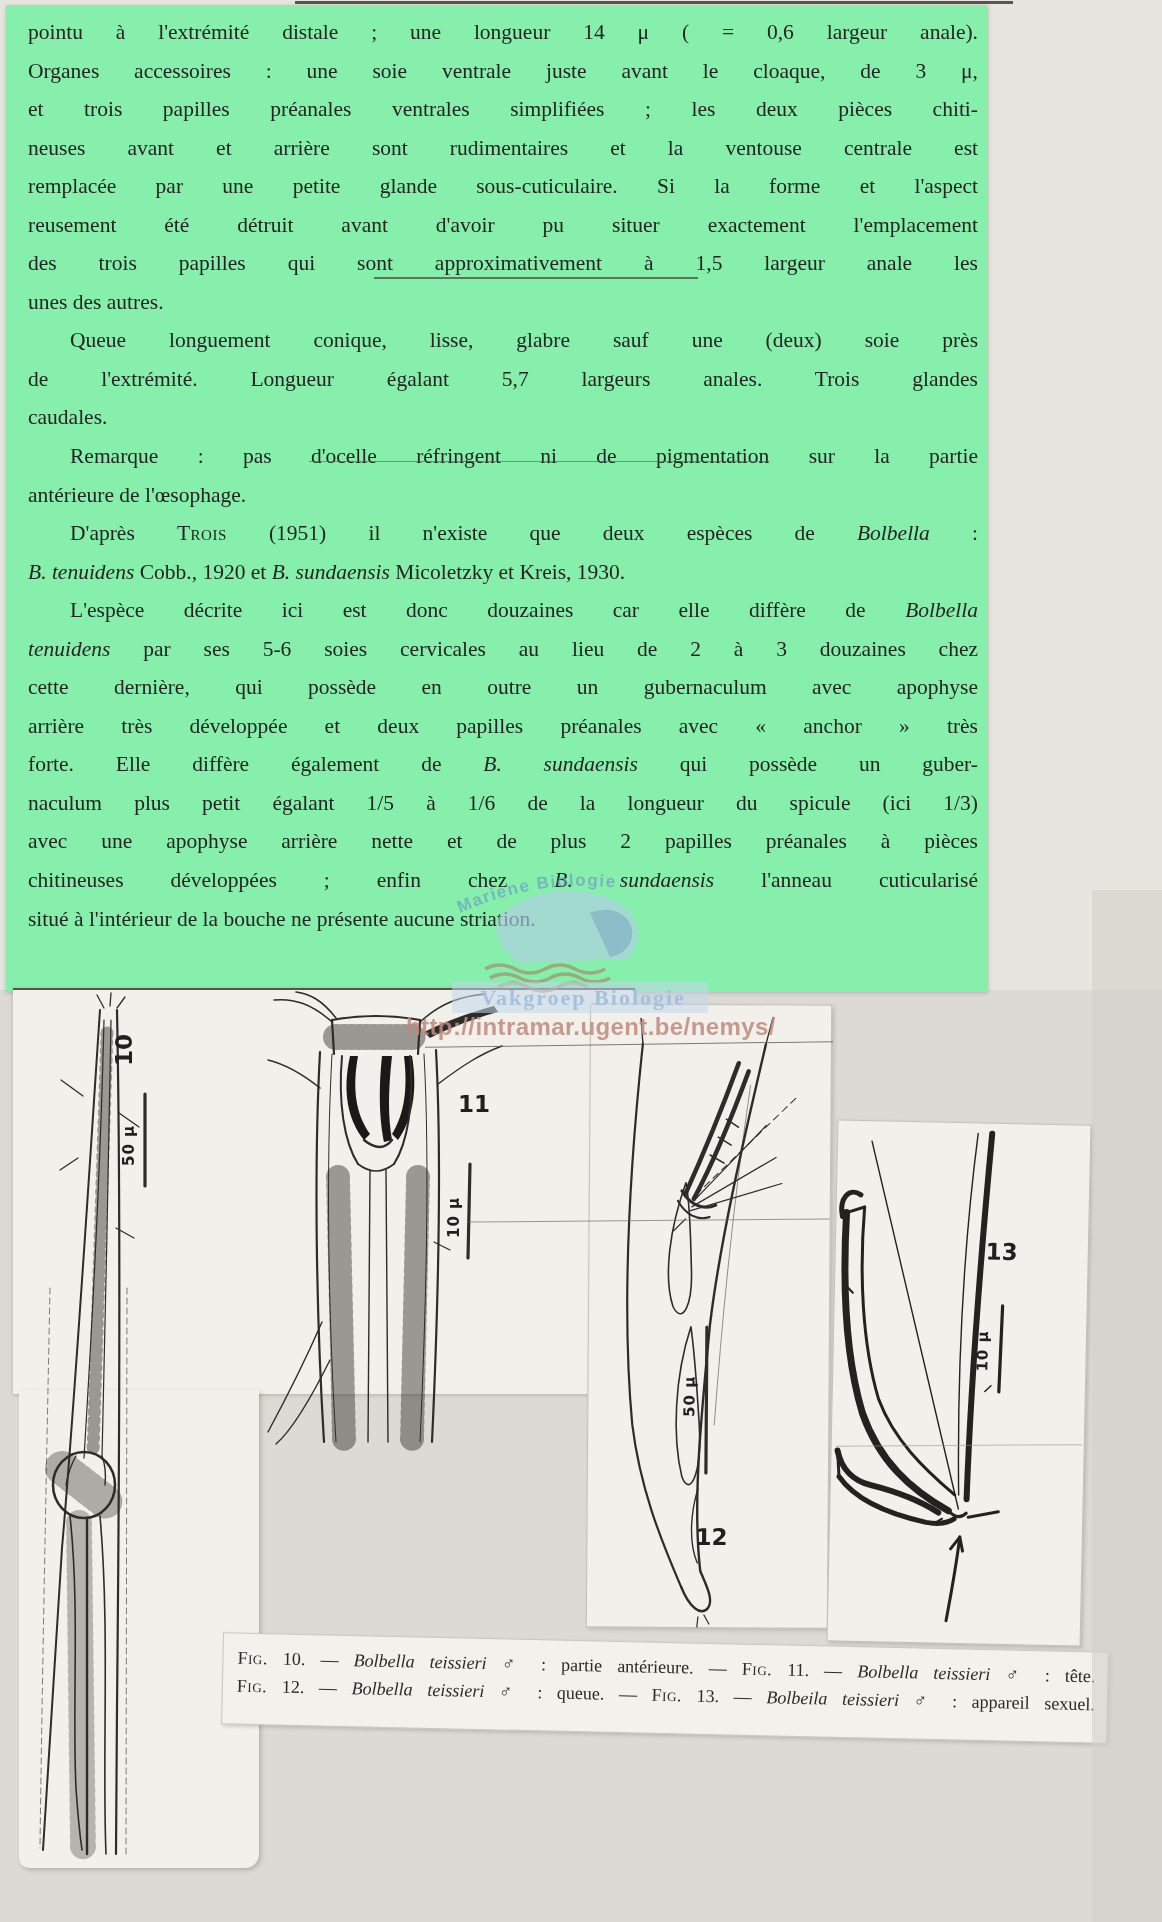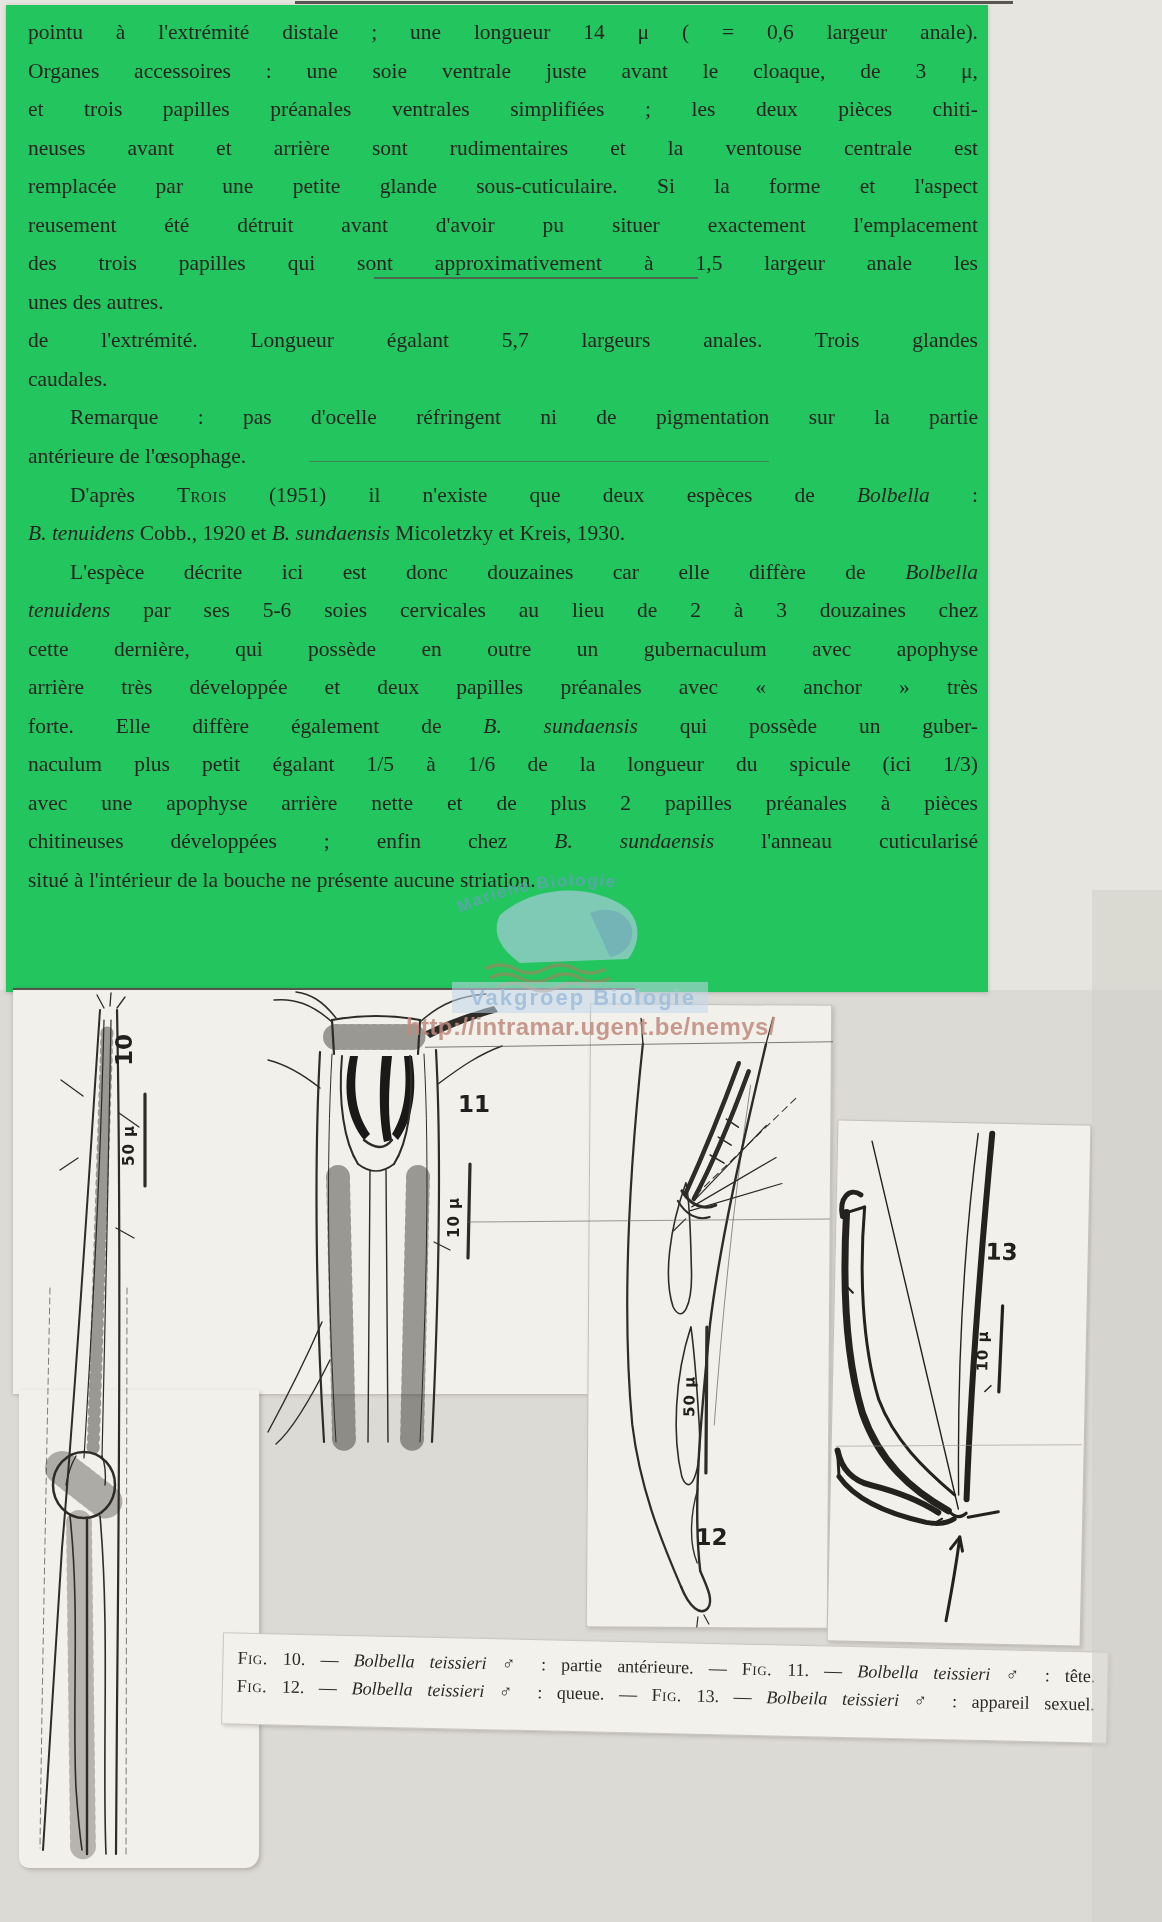--- a/index.html
+++ b/index.html
@@ -4,21 +4,21 @@
 <style>
   html,body{margin:0;padding:0;background:#b9b7b1;}
   #page{position:relative;width:1162px;height:1922px;background:#dcdad4;overflow:hidden;
         font-family:"Liberation Serif",serif;}
   #page::before{content:"";position:absolute;left:0;top:0;width:1162px;height:990px;
         background:#e7e5df;}
   #page::after{content:"";position:absolute;right:0;top:890px;width:70px;height:1032px;
         background:#d2d0ca;opacity:.6;}
   .abs{position:absolute;}
   
-  .paper{position:absolute;background:#22c55e;box-shadow:0 1px 4px rgba(60,55,45,.25);}
+  .paper{position:absolute;background:#86efac;box-shadow:0 1px 4px rgba(60,55,45,.25);}
   #paper-text{left:6px;top:5px;width:982px;height:987px;}
   #cutA{left:13px;top:988px;width:622px;height:404px;border-top:2px solid #56534e;background:#f2f0ea;}
   #cutA2{left:19px;top:1390px;width:240px;height:478px;background:#f2f0ea;
          border-bottom-left-radius:10px;border-bottom-right-radius:14px;
          box-shadow:2px 2px 4px rgba(60,55,45,.25);}
   #cutB{left:588px;top:1004px;width:240px;height:622px;background:#f2f0ea;
         transform:rotate(.4deg);border:1px solid rgba(110,106,100,.35);
         box-shadow:2px 2px 4px rgba(60,55,45,.2);}
   #cutC{left:832px;top:1122px;width:252px;height:520px;background:#f2f0ea;
         transform:rotate(1.2deg);border:1px solid rgba(110,106,100,.35);
@@ -32,21 +32,21 @@
          padding:0 10px 0 22px;text-align:justify;text-align-last:justify;}
   .tline.ind{text-indent:42px;}
   .tline.end{text-align-last:left;}
   .i{font-style:italic;}
   .sc{font-variant-caps:small-caps;letter-spacing:.5px;}
   
   .scanline{position:absolute;height:0;border-top:2px solid #56524d;opacity:.8;}
   
   #wm-band{left:452px;top:982px;width:256px;height:31px;background:#c3d7e9;opacity:.55;}
   #wm-band-text{left:458px;top:985px;width:250px;text-align:center;
-      font-family:Liberation Sans, sans-serif;font-weight:bold;font-size:22px;
+      font-family:Liberation Serif, serif;font-weight:bold;font-size:22px;
       letter-spacing:2px;color:#a3c0dc;opacity:.95;}
   #wm-url{left:406px;top:1013px;width:340px;text-align:center;
       font-family:"Liberation Sans",sans-serif;font-weight:bold;font-size:24px;
       color:#c08a7f;opacity:.85;letter-spacing:.4px;}
   
   svg{position:absolute;overflow:visible;}
   .figlabel{font-family:"DejaVu Sans",sans-serif;font-size:23px;font-weight:600;fill:#21201e;}
   .figscale{font-family:"DejaVu Sans",sans-serif;font-size:15px;font-weight:600;
             fill:#21201e;letter-spacing:1px;}
   
@@ -62,20 +62,21 @@
   <div class="paper" id="paper-text">
     <div id="article-lines">
         <div class="tline"><span>pointu à l'extrémité distale ; une longueur 14 μ ( = 0,6 largeur anale).</span></div>
         <div class="tline"><span>Organes accessoires : une soie ventrale juste avant le cloaque, de 3 μ,</span></div>
         <div class="tline"><span>et trois papilles préanales ventrales simplifiées ; les deux pièces chiti-</span></div>
         <div class="tline"><span>neuses avant et arrière sont rudimentaires et la ventouse centrale est</span></div>
         <div class="tline"><span>remplacée par une petite glande sous-cuticulaire. Si la forme et l'aspect</span></div>
         <div class="tline"><span>reusement été détruit avant d'avoir pu situer exactement l'emplacement</span></div>
         <div class="tline"><span>des trois papilles qui sont approximativement à 1,5 largeur anale les</span></div>
         <div class="tline end"><span>unes des autres.</span></div>
+        <div class="tline ind"><span>Queue longuement conique, lisse, glabre sauf une (deux) soie près</span></div>
         <div class="tline"><span>de l'extrémité. Longueur égalant 5,7 largeurs anales. Trois glandes</span></div>
         <div class="tline end"><span>caudales.</span></div>
         <div class="tline ind"><span>Remarque : pas d'ocelle réfringent ni de pigmentation sur la partie</span></div>
         <div class="tline end"><span>antérieure de l'œsophage.</span></div>
         <div class="tline ind"><span>D'après </span><span class="sc">Trois</span><span> (1951) il n'existe que deux espèces de </span><span class="i">Bolbella</span><span> :</span></div>
         <div class="tline end"><span class="i">B. tenuidens</span><span> Cobb., 1920 et </span><span class="i">B. sundaensis</span><span> Micoletzky et Kreis, 1930.</span></div>
         <div class="tline ind"><span>L'espèce décrite ici est donc douzaines car elle diffère de </span><span class="i">Bolbella</span></div>
         <div class="tline"><span class="i">tenuidens</span><span> par ses 5-6 soies cervicales au lieu de 2 à 3 douzaines chez</span></div>
         <div class="tline"><span>cette dernière, qui possède en outre un gubernaculum avec apophyse</span></div>
         <div class="tline"><span>arrière très développée et deux papilles préanales avec « anchor » très</span></div>

